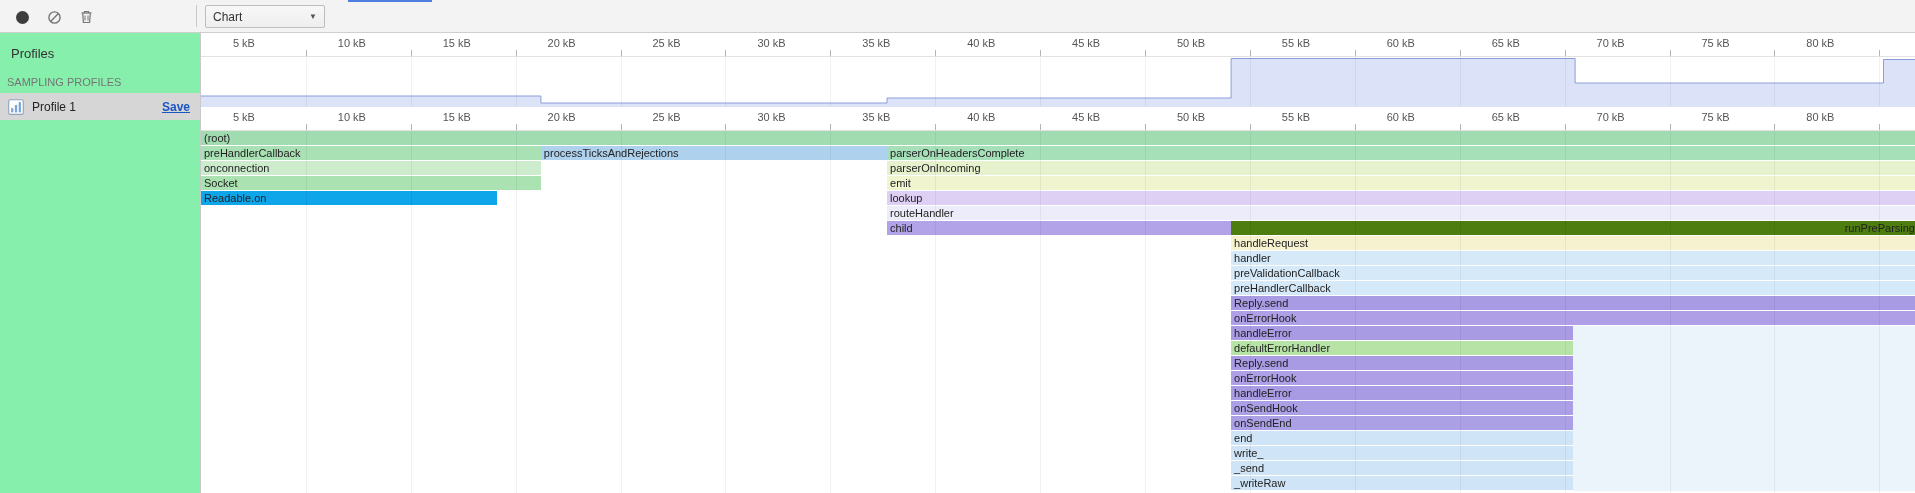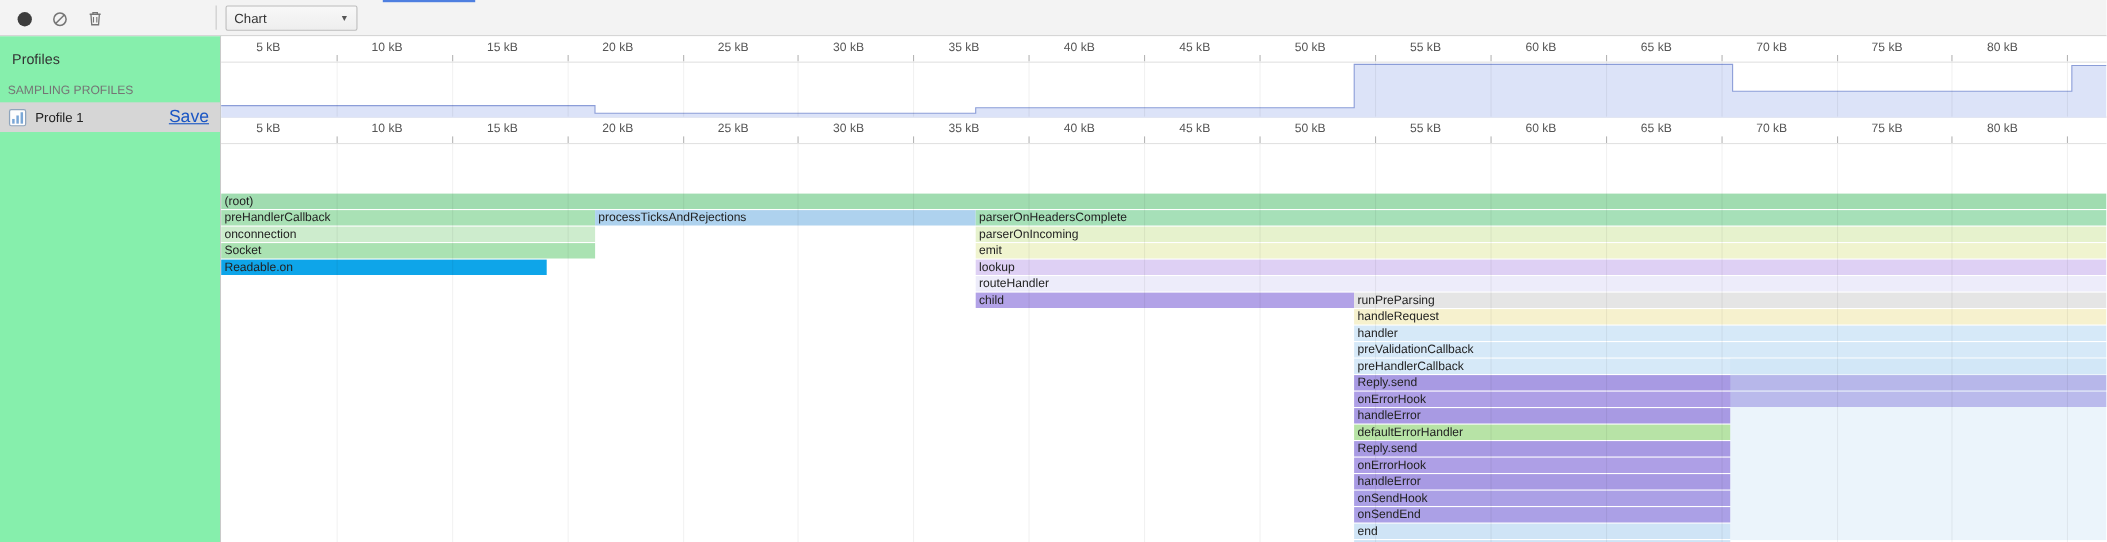--- a/index.html
+++ b/index.html
@@ -23,33 +23,33 @@
   
   .sidebar { position:absolute; top:33px; left:0; width:201px; bottom:0;
              background:#86efac; border-right:1px solid #c9c9c9; }
   .profiles-label { position:absolute; top:13px; left:11px; font-size:13px; color:#333; }
   .section-label { position:absolute; top:43px; left:7px; font-size:11px; color:#757575; }
   .profile-row { position:absolute; top:60px; left:0; right:0; height:27px;
                  background:#d6d6d6; display:flex; align-items:center;
                  padding:0 10px 0 7px; cursor:pointer; }
   .profile-icon { width:18px; height:18px; margin-right:7px; flex:none; }
   .profile-name { font-size:12px; color:#222; flex:1; }
-  .save-link { font-size:16px; text-decoration:underline; cursor:pointer; }
+  .save-link { font-size:12px; text-decoration:underline; cursor:pointer;font-weight:bold; }
 
   
   .main { position:absolute; top:33px; left:201px; right:0; bottom:0; background:#fff; }
   .ruler { position:relative; height:24px; border-bottom:1px solid #e2e2e2; overflow:hidden; }
   .tick-label { position:absolute; top:4px; width:70px; text-align:left;
                 font-size:11px; color:#555; }
   .tick { position:absolute; top:17px; bottom:0; width:1px; background:#b5b5b5; }
   .overview { position:relative; height:50px; border-bottom:1px solid #e2e2e2; cursor:crosshair; }
   .overview svg { position:absolute; left:0; top:0; }
   .flame { position:relative; height:362px; overflow:hidden; }
   .flame-bar { position:absolute; height:14px; line-height:14px; font-size:11px; color:#222;
-               padding-left:3px; white-space:nowrap; overflow:hidden; cursor:pointer;margin-top:45px; }
+               padding-left:3px; white-space:nowrap; overflow:hidden; cursor:pointer; }
   .vline { position:absolute; top:0; bottom:0; width:1px; background:rgba(0,0,0,0.055);
            pointer-events:none; }
   .right-tint { position:absolute; background:rgba(206,227,245,0.40); pointer-events:none; }
 </style>
 </head>
 <body>
 
 <div class="toolbar">
   <div class="tb-icon" style="left:10px">
     <div class="record-dot"></div>
@@ -188,21 +188,21 @@
       <div class="flame-bar" style="left: 339.863px; width: 346.157px; top: 15px; background: rgb(174, 210, 238);"><span>processTicksAndRejections</span></div>
       <div class="flame-bar" style="left: 686.02px; width: 1027.98px; top: 15px; background: rgb(166, 224, 184);"><span>parserOnHeadersComplete</span></div>
       <div class="flame-bar" style="left: 0px; width: 339.863px; top: 30px; background: rgb(205, 236, 205);"><span>onconnection</span></div>
       <div class="flame-bar" style="left: 686.02px; width: 1027.98px; top: 30px; background: rgb(230, 242, 205);"><span>parserOnIncoming</span></div>
       <div class="flame-bar" style="left: 0px; width: 339.863px; top: 45px; background: rgb(170, 226, 178);"><span>Socket</span></div>
       <div class="flame-bar" style="left: 686.02px; width: 1027.98px; top: 45px; background: rgb(240, 244, 207);"><span>emit</span></div>
       <div class="flame-bar" style="left: 0px; width: 296px; top: 60px; background: #0ea5e9;"><span>Readable.on</span></div>
       <div class="flame-bar" style="left: 686.02px; width: 1027.98px; top: 60px; background: rgb(222, 208, 244);"><span>lookup</span></div>
       <div class="flame-bar" style="left: 686.02px; width: 1027.98px; top: 75px; background: rgb(237, 236, 250);"><span>routeHandler</span></div>
       <div class="flame-bar" style="left: 686.02px; width: 344.059px; top: 90px; background: rgb(178, 162, 231);"><span>child</span></div>
-      <div class="flame-bar" style="left: 1030.08px; width: 683.922px; top: 90px; background: #e5e5e5;"><span>runPreParsing</span></div>
+      <div class="flame-bar" style="left: 1030.08px; width: 683.922px; top: 90px; background: #4d7c0f; text-align: right;"><span>runPreParsing</span></div>
       <div class="flame-bar" style="left: 1030.08px; width: 683.922px; top: 105px; background: rgb(246, 241, 206);"><span>handleRequest</span></div>
       <div class="flame-bar" style="left: 1030.08px; width: 683.922px; top: 120px; background: rgb(214, 233, 248);"><span>handler</span></div>
       <div class="flame-bar" style="left: 1030.08px; width: 683.922px; top: 135px; background: rgb(214, 233, 248);"><span>preValidationCallback</span></div>
       <div class="flame-bar" style="left: 1030.08px; width: 683.922px; top: 150px; background: rgb(214, 233, 248);"><span>preHandlerCallback</span></div>
       <div class="flame-bar" style="left: 1030.08px; width: 683.922px; top: 165px; background: rgb(168, 154, 227);"><span>Reply.send</span></div>
       <div class="flame-bar" style="left: 1030.08px; width: 683.922px; top: 180px; background: rgb(174, 159, 230);"><span>onErrorHook</span></div>
       <div class="flame-bar" style="left: 1030.08px; width: 341.961px; top: 195px; background: rgb(168, 154, 227);"><span>handleError</span></div>
       <div class="flame-bar" style="left: 1030.08px; width: 341.961px; top: 210px; background: rgb(183, 227, 166);"><span>defaultErrorHandler</span></div>
       <div class="flame-bar" style="left: 1030.08px; width: 341.961px; top: 225px; background: rgb(168, 154, 227);"><span>Reply.send</span></div>
       <div class="flame-bar" style="left: 1030.08px; width: 341.961px; top: 240px; background: rgb(174, 159, 230);"><span>onErrorHook</span></div>

